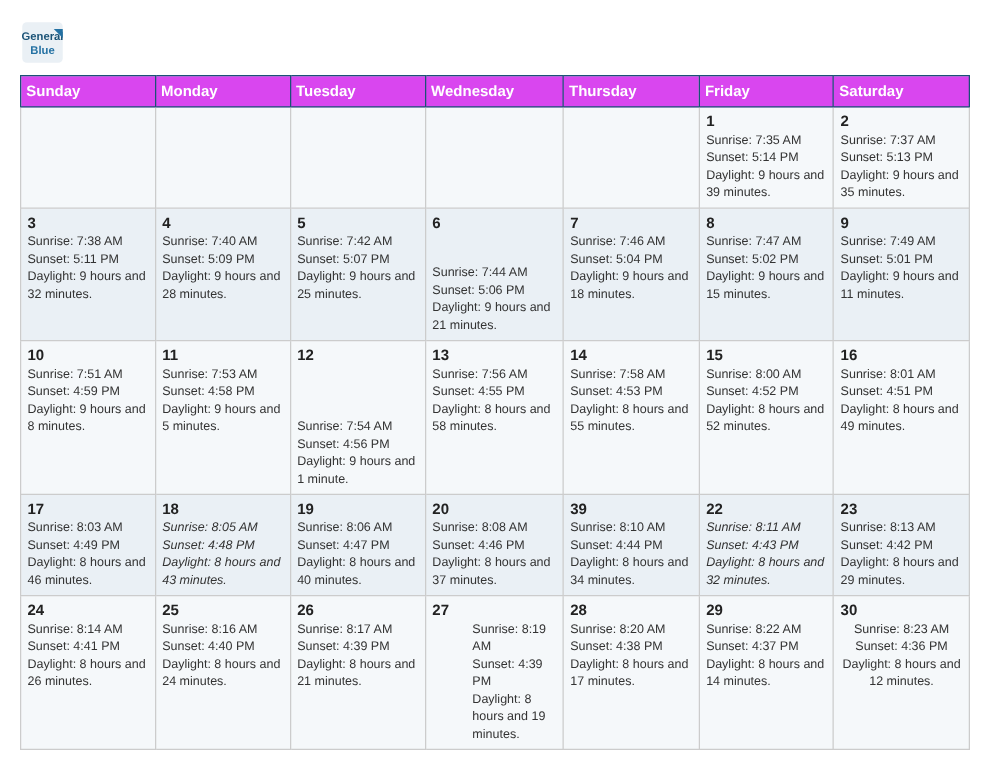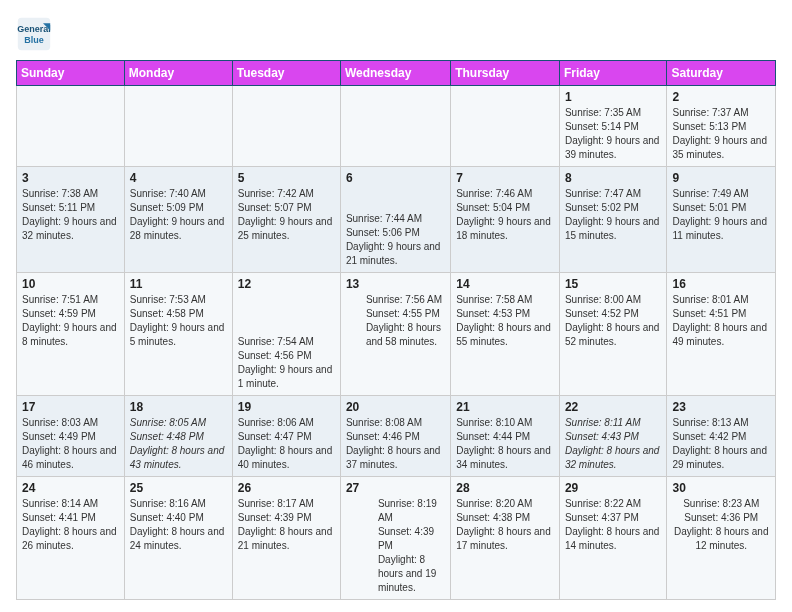--- a/index.html
+++ b/index.html
@@ -201,21 +201,21 @@
 Daylight: 9 hours and 5 minutes.</div>
         </td>
         <td>
           <span class="day-number">12</span>
           <div class="cell-content" style="white-space: pre-line; margin-top: 44px;">Sunrise: 7:54 AM
 Sunset: 4:56 PM
 Daylight: 9 hours and 1 minute.</div>
         </td>
         <td>
           <span class="day-number">13</span>
-          <div class="cell-content" style="white-space: pre-line; margin-left: 20px;">Sunrise: 7:56 AM
+          <div class="cell-content" style="white-space: pre-line;">Sunrise: 7:56 AM
 Sunset: 4:55 PM
 Daylight: 8 hours and 58 minutes.</div>
         </td>
         <td>
           <span class="day-number">14</span>
           <div class="cell-content" style="white-space: pre-line;">Sunrise: 7:58 AM
 Sunset: 4:53 PM
 Daylight: 8 hours and 55 minutes.</div>
         </td>
         <td>
@@ -250,21 +250,21 @@
 Sunset: 4:47 PM
 Daylight: 8 hours and 40 minutes.</div>
         </td>
         <td>
           <span class="day-number">20</span>
           <div class="cell-content" style="white-space: pre-line;">Sunrise: 8:08 AM
 Sunset: 4:46 PM
 Daylight: 8 hours and 37 minutes.</div>
         </td>
         <td>
-          <span class="day-number">21</span>
+          <span class="day-number">39</span>
           <div class="cell-content" style="white-space: pre-line;">Sunrise: 8:10 AM
 Sunset: 4:44 PM
 Daylight: 8 hours and 34 minutes.</div>
         </td>
         <td>
           <span class="day-number">22</span>
           <div class="cell-content" style="white-space: pre-line; font-style: italic;">Sunrise: 8:11 AM
 Sunset: 4:43 PM
 Daylight: 8 hours and 32 minutes.</div>
         </td>

